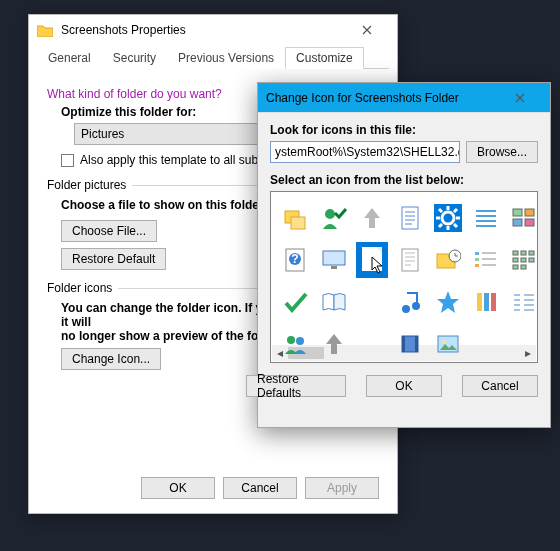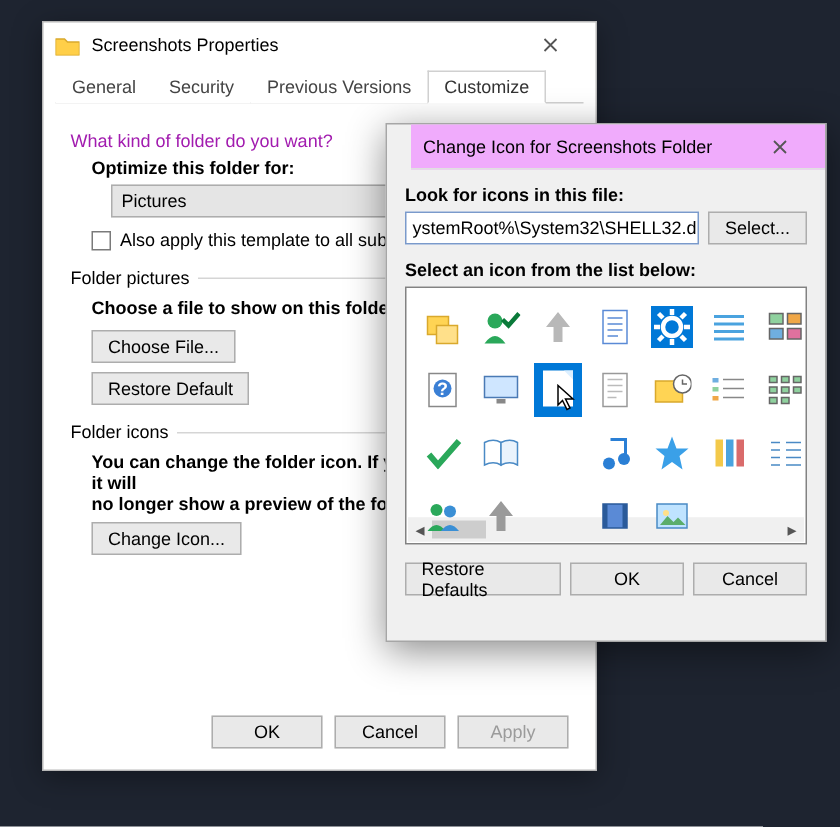--- a/index.html
+++ b/index.html
@@ -36,21 +36,21 @@
   }
   .btn.disabled { color:#9b9b9b; }
   .props-footer { position:absolute; bottom:14px; right:18px; display:flex; gap:8px;}
   .props-footer .btn { min-width:74px; }
 
   
   .win-icon {
     position: absolute; left: 257px; top: 82px; width: 294px; height: 346px;
     background:#f0f0f0; border:1px solid #a6a6a6; box-shadow: 0 6px 24px rgba(0,0,0,.45);
   }
-  .win-icon .titlebar { background:#f0abfc; border-bottom:1px solid #e0e0e0;margin-left:16px;}
+  .win-icon .titlebar { background:#0ea5e9; border-bottom:1px solid #e0e0e0;}
   .icon-body { padding:10px 12px; }
   .path-row { display:flex; gap:6px; margin:4px 0 10px;}
   .path-input {
     flex:1; height:22px; background:#fff; border:1px solid #7a9acb; padding:0 4px;
     display:flex; align-items:center; overflow:hidden; white-space:nowrap;
   }
   .icon-scroll {
     background:#fff; border:1px solid #828282; height:172px; padding:6px 8px 0 8px;
     overflow:hidden; position:relative;
   }
@@ -60,21 +60,21 @@
     content:""; position:absolute; inset:2px 1px; background:#0078d7;
   }
   .ic svg, .ic .glyph { position:relative; z-index:1;}
   .hscroll {
     position:absolute; left:1px; right:1px; bottom:1px; height:16px; background:#f0f0f0;
     display:flex; align-items:center;
   }
   .hscroll .arrow { width:16px; height:16px; display:flex; align-items:center; justify-content:center; background:#f0f0f0; color:#555;}
   .hscroll .track { flex:1; height:16px; background:#f0f0f0; position:relative;}
   .hscroll .thumb { position:absolute; left:0; width:36px; top:2px; bottom:2px; background:#cdcdcd;}
-  .icon-footer { display:flex; gap:6px; justify-content:flex-end; margin-top:12px;}
+  .icon-footer { display:flex; gap:20px; justify-content:flex-end; margin-top:12px;}
   .icon-footer .btn { min-width:76px;}
   .icon-footer .btn.restore { margin-right:auto; min-width:100px;}
 
   .lbl-small { color:#000;font-weight:bold; }
 </style>
 </head>
 <body>
 
 <div class="win-props">
   <div class="titlebar">
@@ -146,21 +146,21 @@
           <path d="M1 1 L9 9 M9 1 L1 9" stroke="#555" stroke-width="1.2"></path>
         </svg>
     </div>
   </div>
   <div class="icon-body">
     <div class="lbl-small">Look for icons in this file:</div>
     <div class="path-row">
       <div class="path-input">
           <span>ystemRoot%\System32\SHELL32.dll</span>
         </div>
-      <div class="btn" style="min-width:66px">Select...</div>
+      <div class="btn" style="min-width:66px">Browse...</div>
     </div>
     <div class="lbl-small">Select an icon from the list below:</div>
 
     <div class="icon-scroll" style="margin-top:4px">
       <div class="icon-grid">
 
         <div class="ic">
             <svg width="26" height="26">
               <rect x="2" y="6" width="14" height="12" fill="#ffd454" stroke="#d9a92c"></rect>
               <rect x="8" y="12" width="14" height="12" fill="#ffe08a" stroke="#d9a92c"></rect>

